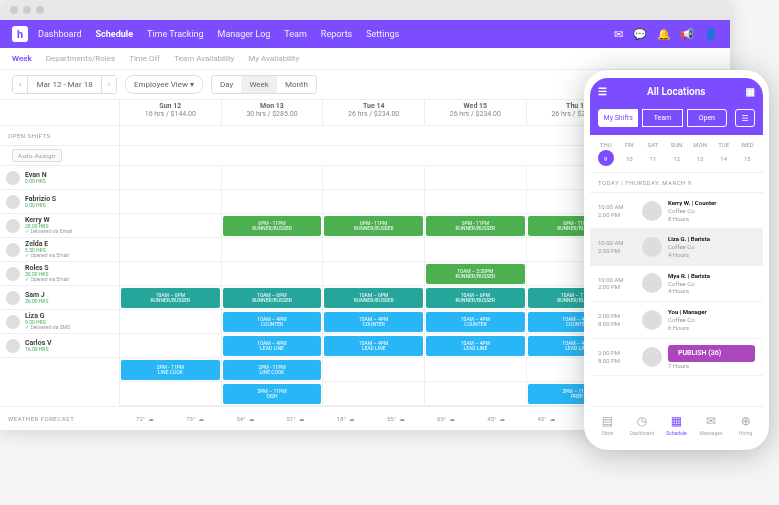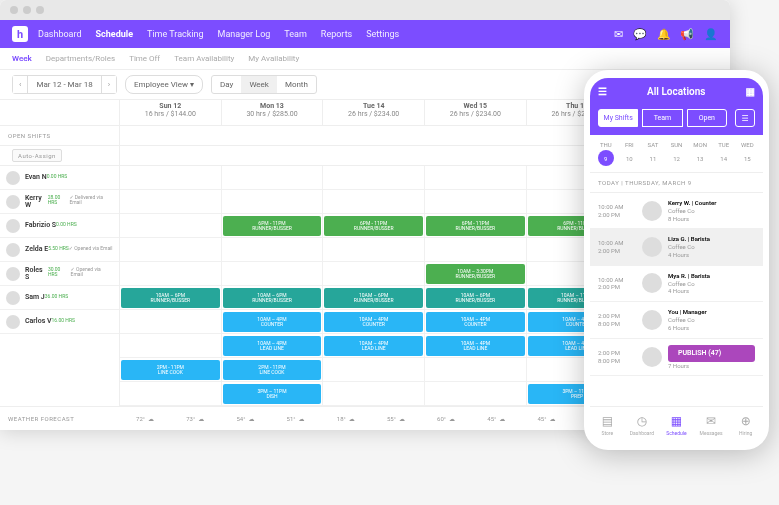--- a/index.html
+++ b/index.html
@@ -30,21 +30,21 @@
 .emp-col{width:120px;border-right:1px solid #eee}
 .days-col{flex:1;overflow:hidden}
 .day-header{display:flex;height:26px;border-bottom:1px solid #eee}
 .day-header-spacer{width:120px;border-right:1px solid #eee}
 .day-head{flex:1;text-align:center;padding:2px;border-right:1px solid #eee;font-size:7px;color:#888}
 .day-head .dn{font-weight:700;color:#666}
 .open-shifts-row{height:20px;border-bottom:1px solid #eee;display:flex;align-items:center;padding:0 8px;font-size:6px;color:#999;letter-spacing:0.5px}
 .auto-assign{font-size:6px;padding:2px 5px;border:1px solid #ddd;border-radius:2px;background:#fafafa;margin-left:4px}
 .emp-row{height:24px;border-bottom:1px solid #f0f0f0;display:flex;align-items:center;padding:0 6px;gap:5px}
 .avatar{width:14px;height:14px;border-radius:50%;background:#ddd;flex-shrink:0}
-.emp-info{display:flex;flex-direction:row;line-height:1}
+.emp-info{display:flex;flex-direction:column;line-height:1}
 .emp-name{font-size:7px;font-weight:600;color:#333}
 .emp-hrs{font-size:5px;color:#4caf50}
 .emp-status{font-size:5px;color:#999}
 .shift-row{height:24px;border-bottom:1px solid #f0f0f0;display:flex}
 .shift-cell{flex:1;border-right:1px solid #f0f0f0;padding:1px;position:relative}
 .shift{height:20px;border-radius:2px;display:flex;flex-direction:column;align-items:center;justify-content:center;font-size:5px;color:#fff;line-height:1.1;margin:1px 0}
 .shift.green{background:#4caf50}
 .shift.teal{background:#26a69a}
 .shift.blue{background:#29b6f6}
 .weather{height:24px;border-top:1px solid #eee;display:flex;align-items:center;font-size:6px;color:#999;padding:0 8px}
@@ -176,53 +176,61 @@
           <div class="emp-row">
             <div class="avatar"></div>
             <div class="emp-info">
               <div class="emp-name">Evan N</div>
               <div class="emp-hrs">0.00 HRS</div>
             </div>
           </div>
           <div class="emp-row">
             <div class="avatar"></div>
             <div class="emp-info">
+              <div class="emp-name">Fabrizio S</div>
+              <div class="emp-hrs">0.00 HRS</div>
+            </div>
+          </div>
+          <div class="emp-row">
+            <div class="avatar"></div>
+            <div class="emp-info">
               <div class="emp-name">Kerry W</div>
               <div class="emp-hrs">28.00 HRS</div>
               <div class="emp-status">✓ Delivered via Email</div>
             </div>
           </div>
           <div class="emp-row">
             <div class="avatar"></div>
             <div class="emp-info">
-              <div class="emp-name">Fabrizio S</div>
-              <div class="emp-hrs">0.00 HRS</div>
-            </div>
-          </div>
-          <div class="emp-row">
-            <div class="avatar"></div>
-            <div class="emp-info">
               <div class="emp-name">Zelda E</div>
               <div class="emp-hrs">5.50 HRS</div>
               <div class="emp-status">✓ Opened via Email</div>
             </div>
           </div>
           <div class="emp-row">
             <div class="avatar"></div>
             <div class="emp-info">
               <div class="emp-name">Roles S</div>
               <div class="emp-hrs">30.00 HRS</div>
               <div class="emp-status">✓ Opened via Email</div>
             </div>
           </div>
           <div class="emp-row">
             <div class="avatar"></div>
             <div class="emp-info">
               <div class="emp-name">Sam J</div>
               <div class="emp-hrs">36.00 HRS</div>
+            </div>
+          </div>
+          <div class="emp-row">
+            <div class="avatar"></div>
+            <div class="emp-info">
+              <div class="emp-name">Liza G</div>
+              <div class="emp-hrs">9.00 HRS</div>
+              <div class="emp-status">✓ Delivered via SMS</div>
             </div>
           </div>
           <div class="emp-row">
             <div class="avatar"></div>
             <div class="emp-info">
               <div class="emp-name">Carlos V</div>
               <div class="emp-hrs">16.00 HRS</div>
             </div>
           </div>
         </div>
@@ -557,21 +565,21 @@
           <div class="phone-shift-info">
             <div class="n">You | Manager</div>
             <div class="c">Coffee Co</div>
             <div class="c">6 Hours</div>
           </div>
         </div>
         <div class="phone-shift">
           <div class="phone-shift-time">2:00 PM<br>8:00 PM</div>
           <div class="phone-avatar"></div>
           <div class="phone-shift-info">
-            <div class="publish-btn">PUBLISH (47)</div>
+            <div class="publish-btn">PUBLISH (36)</div>
             <div class="c">7 Hours</div>
           </div>
         </div>
       </div>
     <div class="phone-bottom" id="phone-bottom">
         <div class="phone-nav-item">
           <div class="ico">▤</div>
           <div>Store</div>
         </div>
         <div class="phone-nav-item">

